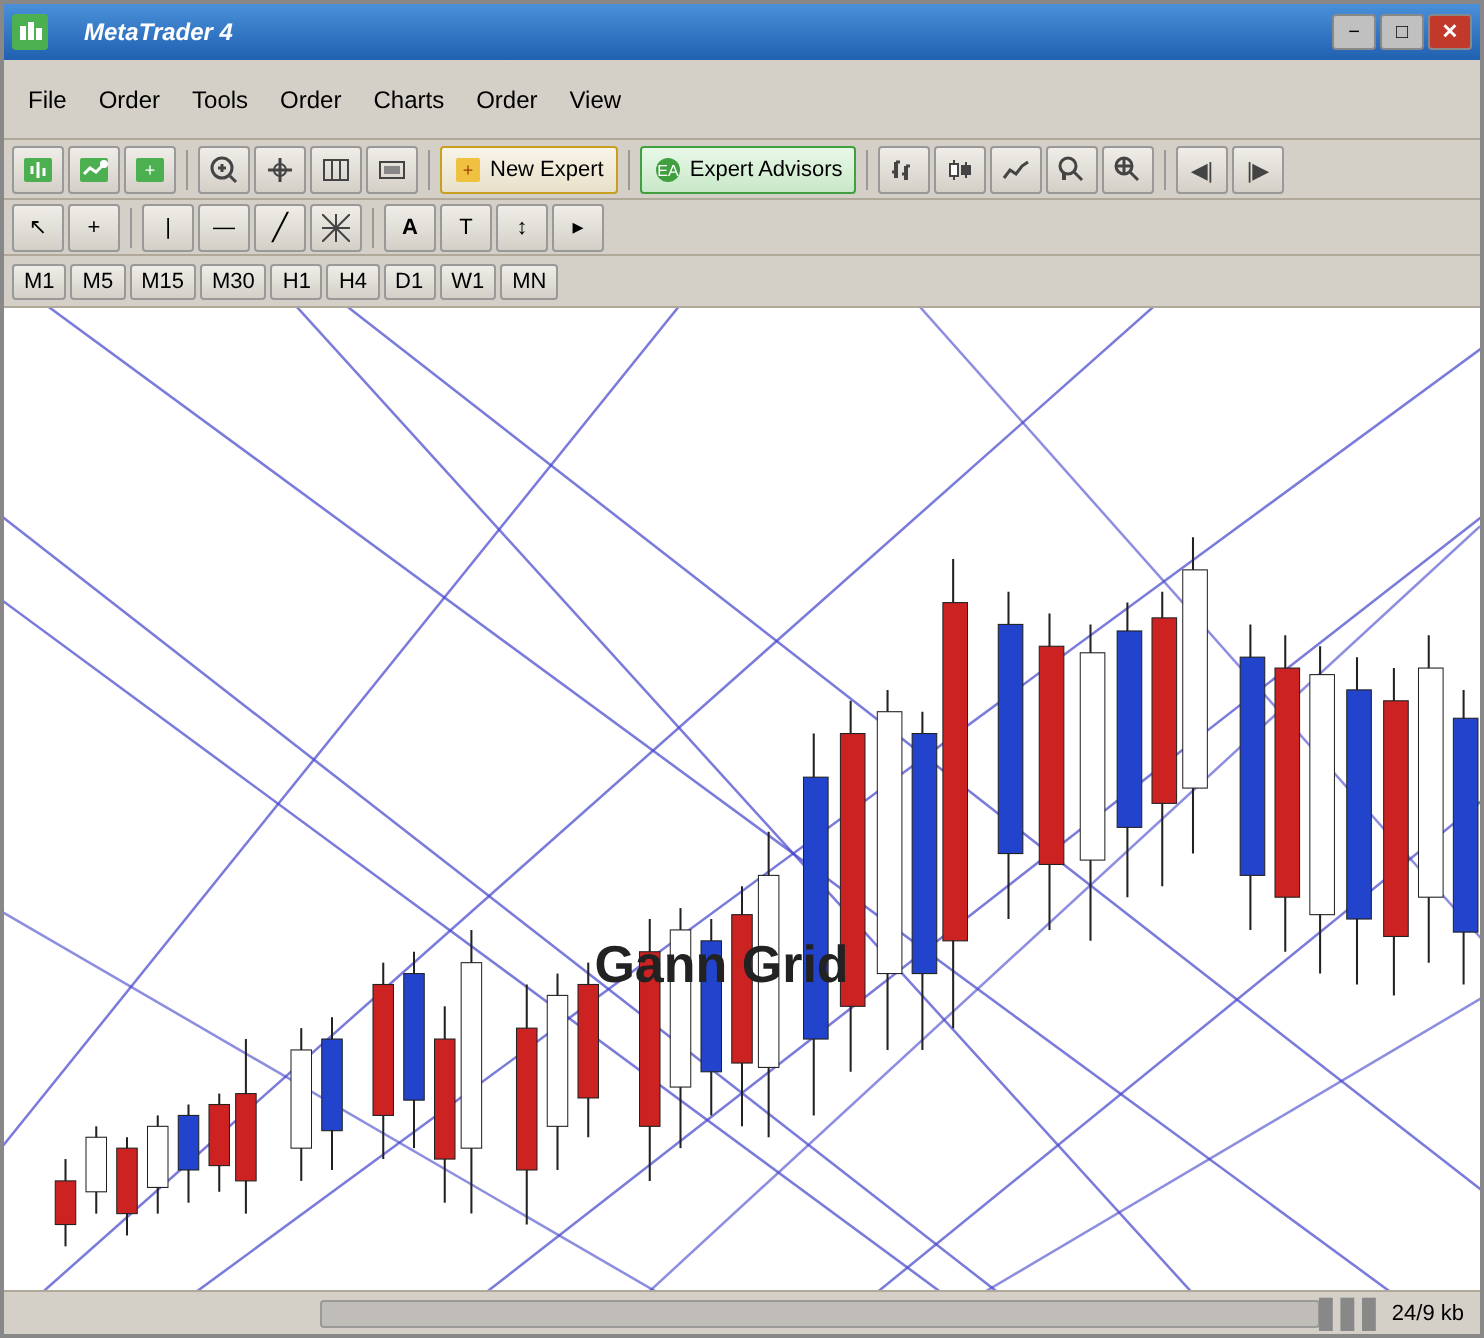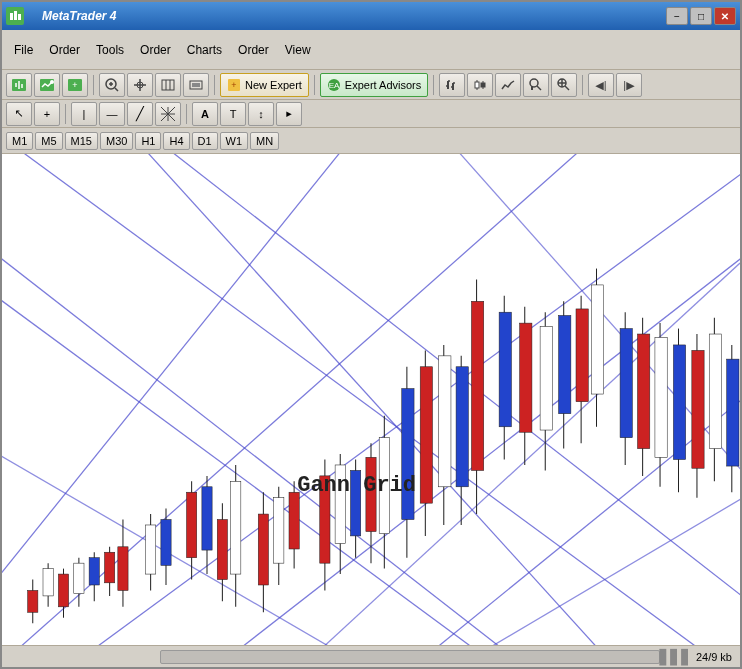--- a/index.html
+++ b/index.html
@@ -195,24 +195,23 @@
       top: 0; left: 0;
       width: 100%;
       height: 100%;
     }
 
     
     .gann-label {
       position: absolute;
       bottom: 30%;
       left: 40%;
-      font-size: 22px;
+      font-size: 26px;
       font-weight: bold;
       color: #222;
-      font-family: Liberation Mono, monospace;
     }
 
     
     .status-bar {
       background: #d4d0c8;
       height: 22px;
       display: flex;
       align-items: center;
       justify-content: flex-end;
       padding: 0 8px;

